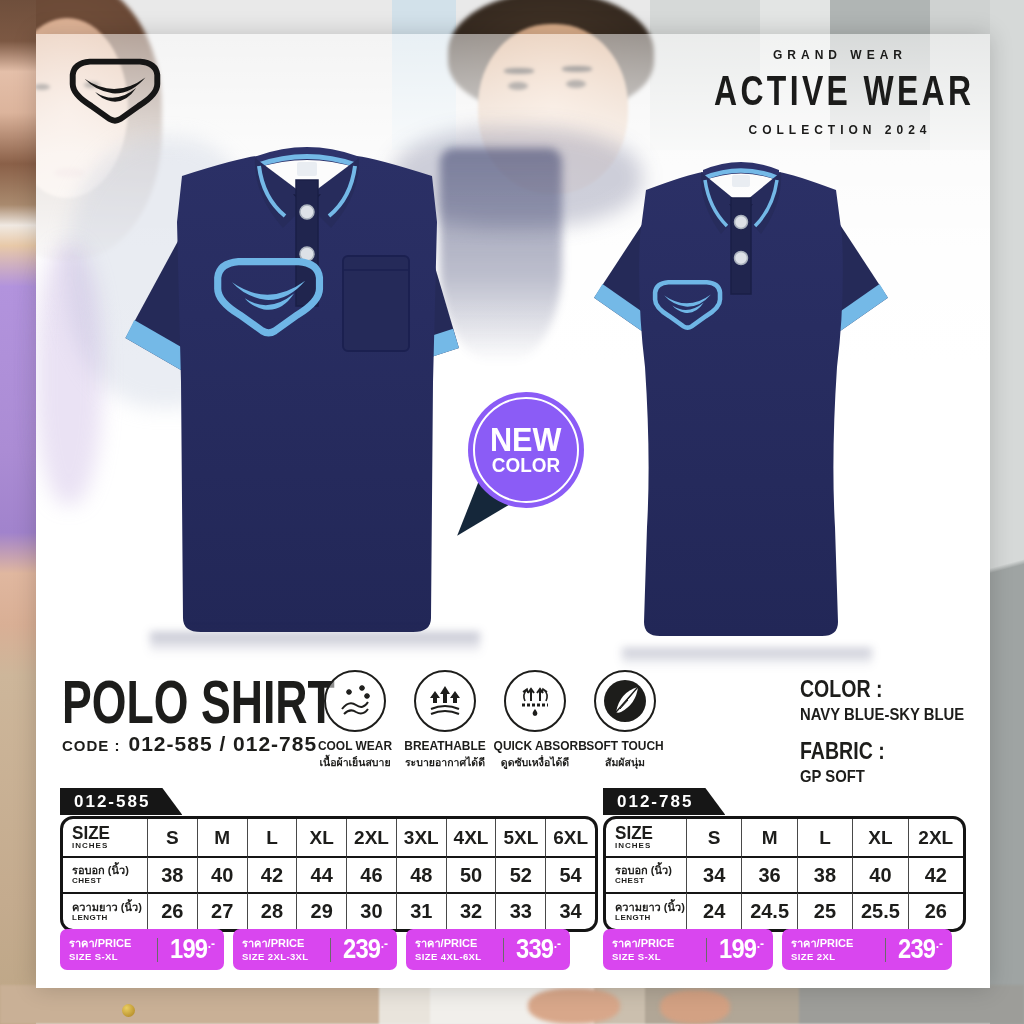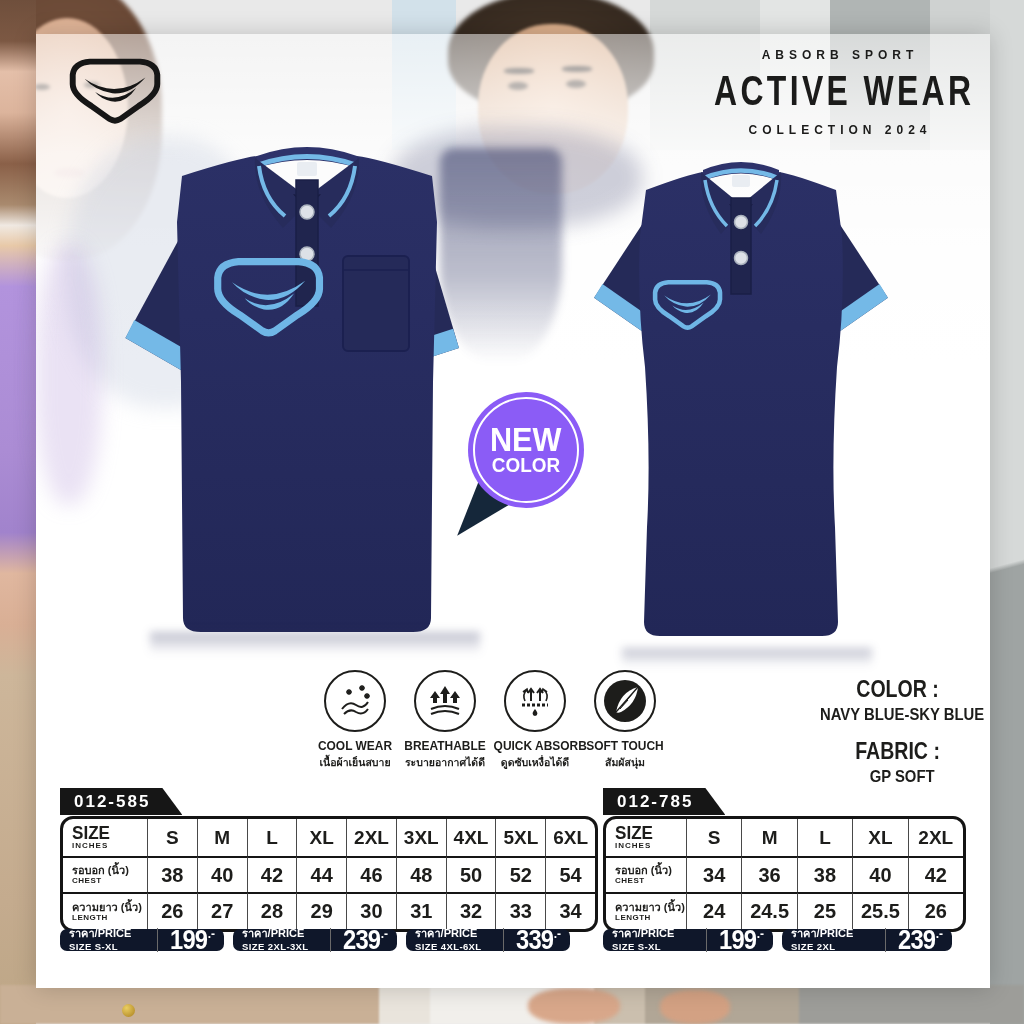--- a/index.html
+++ b/index.html
@@ -68,21 +68,21 @@
   .p-title{font-size:62px;font-weight:800;line-height:60px;transform:scaleX(.72);transform-origin:left;white-space:nowrap;}
   .p-code{margin-top:0;display:flex;align-items:baseline;gap:8px;}
   .p-code-label{font-size:15px;font-weight:700;letter-spacing:1px;}
   .p-code-value{font-size:21px;font-weight:800;letter-spacing:1px;}
   .features{left:310px;top:670px;display:flex;}
   .feature{width:90px;text-align:center;}
   .f-circle{width:58px;height:58px;border:2.5px solid #1d1d1b;border-radius:50%;margin:0 auto;
     display:flex;align-items:center;justify-content:center;background:rgba(255,255,255,.5);}
   .f-label{margin-top:6px;font-size:13px;font-weight:800;white-space:nowrap;transform:scaleX(.92);}
   .f-th{margin-top:1px;font-size:10.5px;font-weight:700;white-space:nowrap;}
-  .specs{left:820px;top:676px;text-align:center;}
+  .specs{left:800px;top:676px;}
   .s-label{font-size:23px;font-weight:800;transform:scaleX(.85);transform-origin:left;white-space:nowrap;}
   .s-value{margin:2px 0 14px;font-size:16.5px;font-weight:800;transform:scaleX(.9);transform-origin:left;white-space:nowrap;}
   
   .tblock{position:absolute;}
   .tab{display:inline-block;height:27px;line-height:27px;padding:0 32px 0 14px;background:#161616;color:#fff;
     font-size:17px;font-weight:700;letter-spacing:2px;clip-path:polygon(0 0,calc(100% - 20px) 0,100% 100%,0 100%);}
   .size-table{margin-top:1px;border:3px solid #141414;border-radius:13px;background:#fff;
     display:grid;grid-template-rows:37px 36px 37px;overflow:hidden;}
   .st-left{grid-template-columns:84px repeat(9,1fr);width:532px;}
   .st-right{grid-template-columns:80px repeat(5,1fr);width:357px;}
@@ -90,21 +90,21 @@
   .c.first{border-left:none;flex-direction:column;align-items:flex-start;justify-content:center;padding-left:9px;}
   .c.r2{border-top:2px solid #151515;}
   .h-size{font-size:19px;font-weight:800;line-height:16px;transform:scaleX(.9);transform-origin:left;}
   .h-unit{font-size:8px;font-weight:700;letter-spacing:1px;}
   .h-col{font-size:19px;font-weight:800;}
   .row-th{font-size:11px;font-weight:800;line-height:11px;white-space:nowrap;}
   .row-en{font-size:8px;font-weight:700;letter-spacing:.5px;}
   .val{font-size:20px;font-weight:800;}
   
   .prices{position:absolute;display:flex;gap:9px;}
-  .price-bar{width:164px;height:22px;background:#0f172a;border-radius:7px;color:#fff;
+  .price-bar{width:164px;height:41px;background:#d946ef;border-radius:7px;color:#fff;
     display:flex;align-items:center;padding:0 9px;box-sizing:border-box;}
   .pb-wide{width:170px;}
   .pb-left{flex:1;line-height:11px;}
   .pb-l1{font-size:11px;font-weight:800;white-space:nowrap;}
   .pb-l2{font-size:9.5px;font-weight:700;letter-spacing:.4px;white-space:nowrap;margin-top:2px;}
   .pb-div{width:1px;height:24px;background:#6a6a6a;margin:0 7px;}
   .pb-amt{font-size:27px;font-weight:800;transform:scaleX(.88);transform-origin:right;letter-spacing:-1px;}
   .pb-sfx{font-size:12px;font-weight:800;position:relative;top:-6px;margin-left:1px;}
 </style>
 </head>
@@ -151,21 +151,21 @@
   <div class="abs ghost ghost-man-sh"></div>
   <div class="abs ghost-man-polo"></div>
   <div class="abs ghost ghost-left"></div>
   <div class="abs ghost ghost-purple"></div>
 
   <svg class="abs brand-logo" viewBox="0 0 160 112">
       <use href="#gslogo"></use>
     </svg>
 
   <div class="abs header-block">
-    <div class="hb-small">ABSORB SPORT</div>
+    <div class="hb-small">GRAND WEAR</div>
     <div class="hb-title">ACTIVE WEAR</div>
     <div class="hb-sub">COLLECTION 2024</div>
   </div>
 
   <svg class="shirt" style="left:95px;top:136px;" width="424" height="535" viewBox="0 0 424 535">
     <defs>
       <linearGradient id="navyg" x1="0" y1="0" x2="0" y2="1">
         <stop offset="0" stop-color="#2b3066"></stop>
           <stop offset="1" stop-color="#222757"></stop>
       </linearGradient>
@@ -225,20 +225,27 @@
   </svg>
   <div class="refl refl-women"></div>
 
   <div class="abs badge-tail"></div>
   <div class="abs badge">
     <div class="badge-ring"></div>
     <div class="badge-l1">NEW</div>
     <div class="badge-l2">COLOR</div>
   </div>
 
+  <div class="abs product-block">
+    <div class="p-title">POLO SHIRT</div>
+    <div class="p-code">
+      <span class="p-code-label">CODE :</span>
+      <span class="p-code-value">012-585 / 012-785</span>
+    </div>
+  </div>
 
   <div class="abs features">
     <div class="feature">
       <div class="f-circle">
         <svg width="36" height="36" viewBox="0 0 36 36">
           <path d="M5,26 q7,-9 14,-4 q7,5 12,-3 M7,31 q6,-6 12,-2 q7,4 12,-3" fill="none" stroke="#1d1d1b" stroke-width="2"></path>
           <g stroke="#1d1d1b" stroke-width="1.4">
             <path d="M9,9 h6 M12,6 v6 M10,7 l4,4 M14,7 l-4,4"></path>
             <path d="M22,5 h6 M25,2 v6 M23,3 l4,4 M27,3 l-4,4"></path>
             <path d="M27,13 h6 M30,10 v6 M28,11 l4,4 M32,11 l-4,4"></path>

